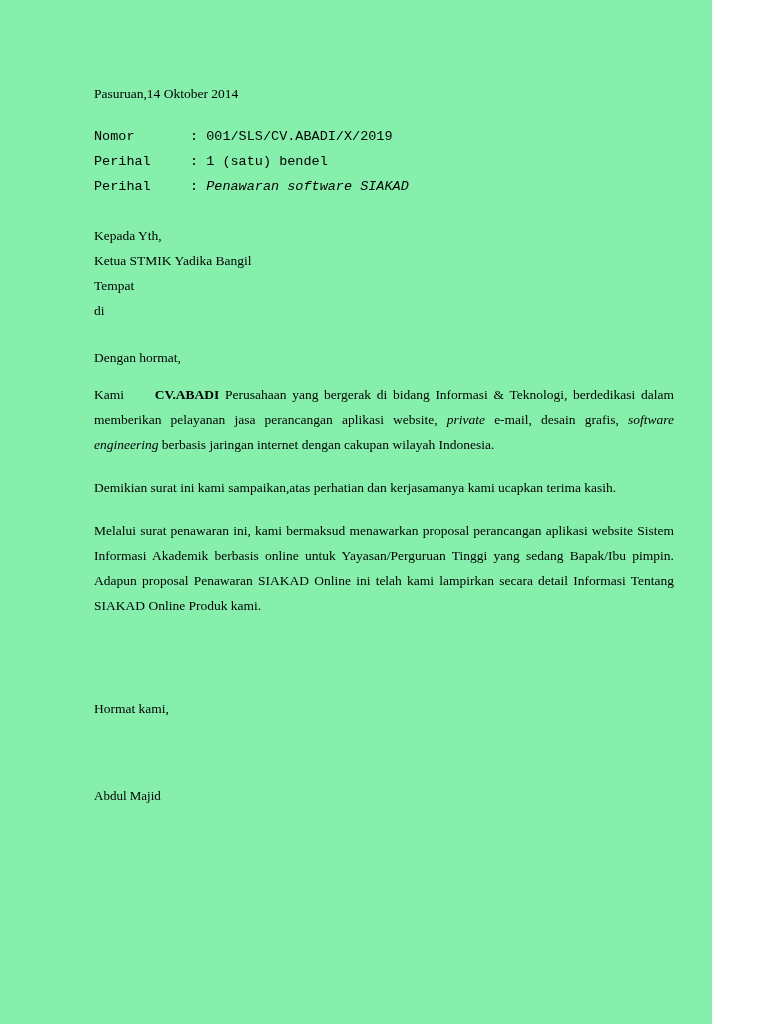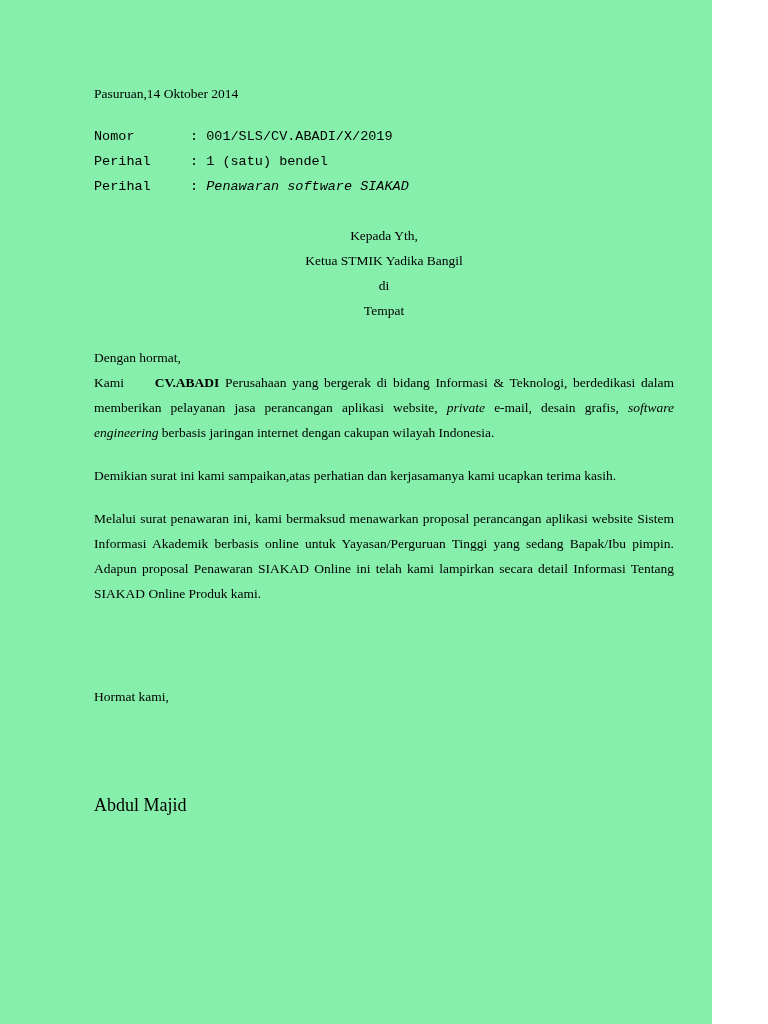--- a/index.html
+++ b/index.html
@@ -62,45 +62,44 @@
   }
   .bold {
     font-weight: bold;
     margin-left: 25px;
   }
   .addr-block {
     margin-bottom: 22px;
   }
   .addr-block .line {
     line-height: 25px;
-    text-align: center;
   }
   .para {
     font-size: 13.5px;
     line-height: 25px;
     text-align: justify;
     margin-bottom: 18px;
   }
   .salutation {
     font-size: 13.5px;
     line-height: 25px;
-    margin-bottom: 0;
+    margin-bottom: 12px;
   }
   .para-first {
     margin-top: 0;
   }
   .sign-off {
     font-size: 13.5px;
     line-height: 25px;
     margin-top: 78px;
   }
   .signer {
-    font-size: 18px;
+    font-size: 13px;
     line-height: 25px;
-    margin-top: 84px;
+    margin-top: 62px;
   }
 </style>
 </head>
 <body>
 
 <div class="page">
   <div class="content">
 
     <div class="date-line">Pasuruan,14 Oktober 2014</div>
 
@@ -117,22 +116,22 @@
       <tr>
         <td class="meta-label">Perihal</td>
         <td class="meta-value"><span>:</span> <span class="italic">Penawaran software SIAKAD</span></td>
       </tr>
     </tbody>
       </table>
 
     <div class="addr-block">
       <div class="line">Kepada Yth,</div>
       <div class="line">Ketua STMIK Yadika Bangil</div>
+      <div class="line">Tempat</div>
       <div class="line">di</div>
-      <div class="line">Tempat</div>
     </div>
 
     <div class="salutation">Dengan hormat,</div>
 
     <div class="para para-first"><span>Kami </span><span class="bold">CV.ABADI</span><span> Perusahaan yang bergerak di bidang Informasi &amp; Teknologi, berdedikasi dalam memberikan pelayanan jasa perancangan aplikasi website, </span><span class="italic">private</span><span> e-mail, desain grafis, </span><span class="italic">software engineering</span><span> berbasis jaringan internet dengan cakupan wilayah Indonesia.</span></div>
 
     <div class="para">Demikian surat ini kami sampaikan,atas perhatian dan kerjasamanya kami ucapkan terima kasih.</div>
 
     <div class="para">Melalui surat penawaran ini, kami bermaksud menawarkan proposal perancangan aplikasi website Sistem Informasi Akademik berbasis online untuk Yayasan/Perguruan Tinggi yang sedang Bapak/Ibu pimpin. Adapun proposal Penawaran SIAKAD Online ini telah kami lampirkan secara detail Informasi Tentang SIAKAD Online Produk kami.</div>
 

